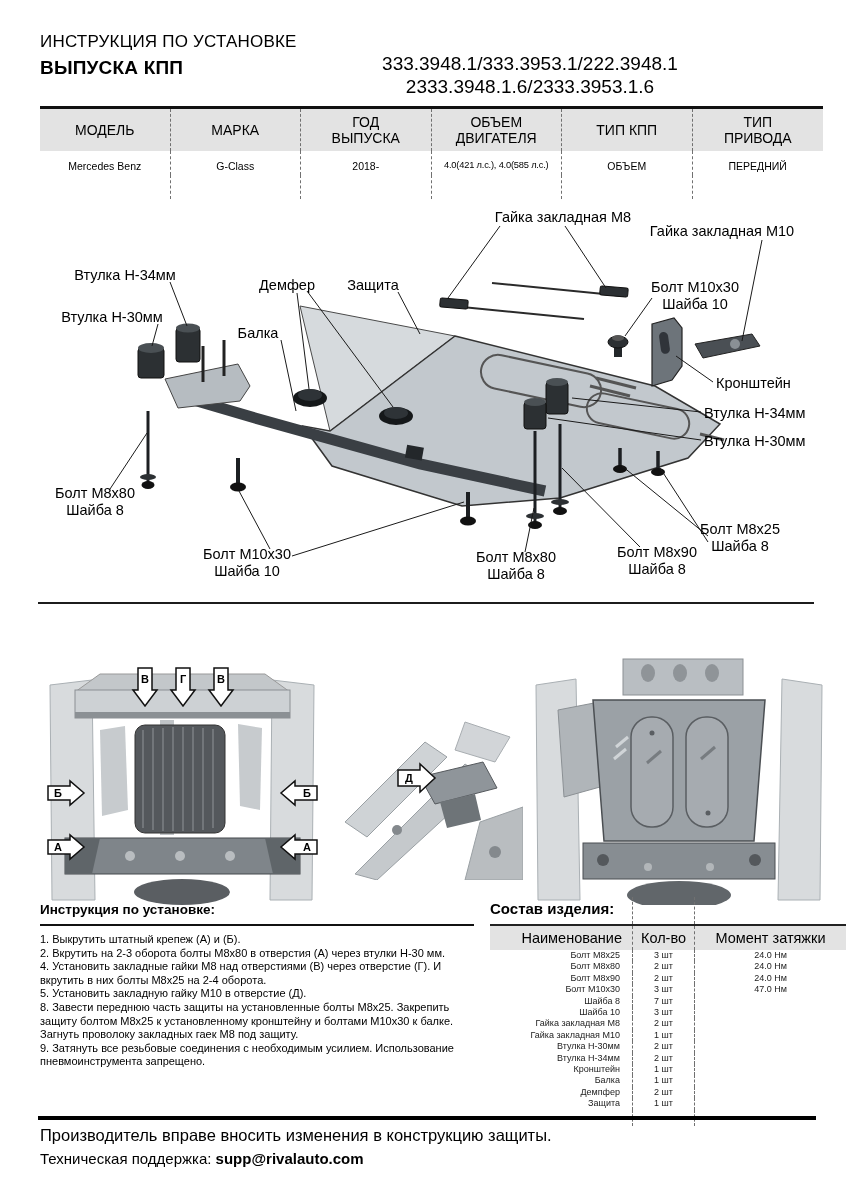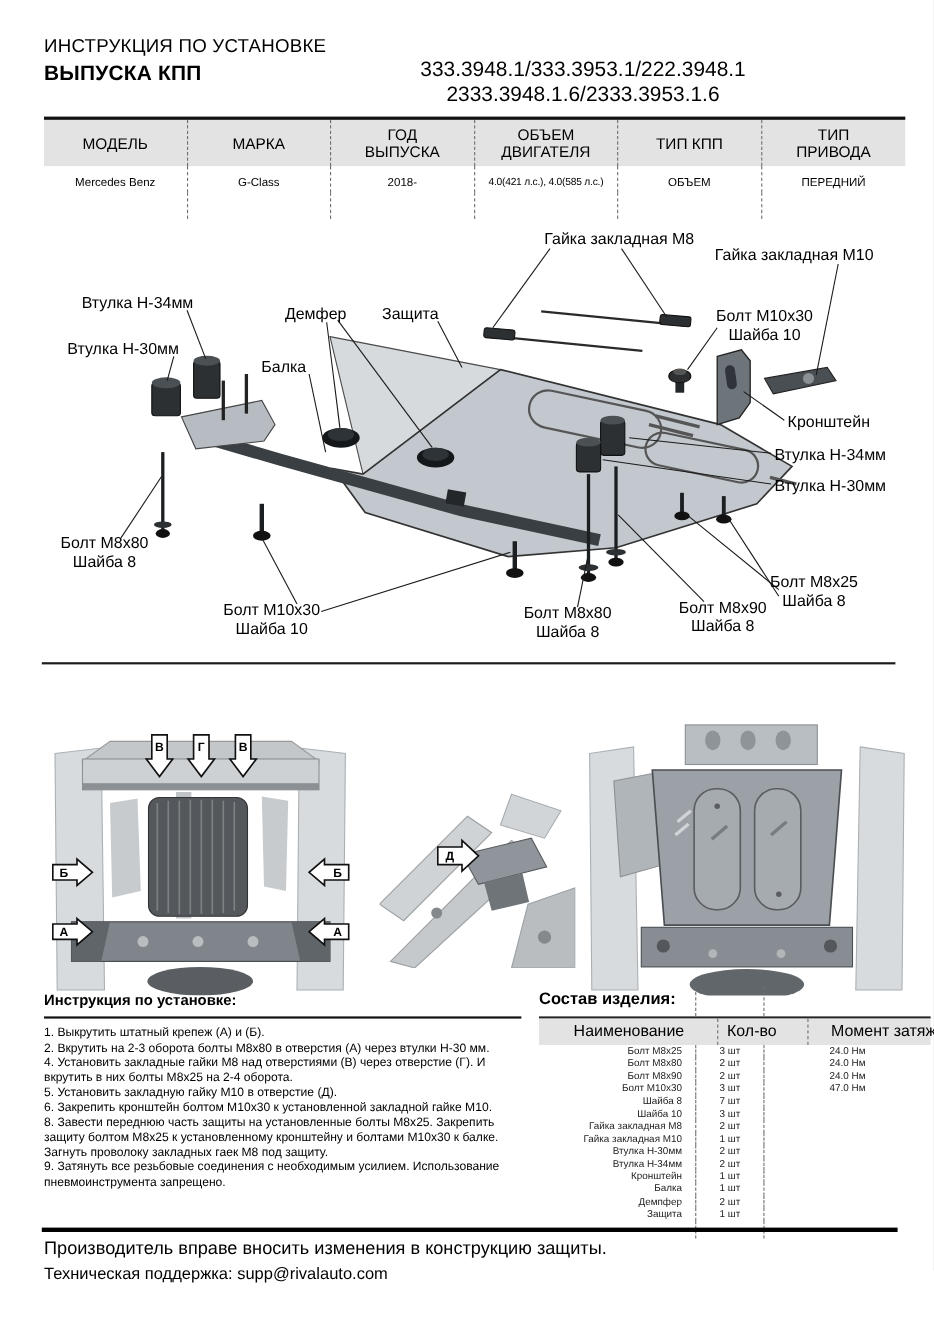--- a/index.html
+++ b/index.html
@@ -41,33 +41,33 @@
   
   .parts{position:absolute;left:490px;top:897px;width:356px;}
   .p-grid{display:grid;grid-template-columns:142px 62px 152px;}
   .p-headrow .pc{height:27px;box-sizing:border-box;}
   .p-headrow .pc2,.p-headrow .pc3,
   .p-cols .pc2,.p-cols .pc3,
   .p-row .pc2,.p-row .pc3,
   .p-tail .pc2,.p-tail .pc3{border-left:1px dashed #707070;}
   .p-heading{font-size:15px;font-weight:bold;padding-top:3px;}
   .p-line{height:2px;background:#222;}
-  .p-cols{background:#e3e3e3;gap:20px;}
+  .p-cols{background:#e3e3e3;}
   .p-cols .pc{font-size:14.5px;padding:4px 4px;box-sizing:border-box;}
   .p-cols .pc1{text-align:right;padding-right:10px;}
   .p-cols .pc2,.p-cols .pc3{text-align:center;}
   .p-row .pc{font-size:9px;line-height:11.4px;box-sizing:border-box;color:#222;}
   .p-row .pc1{text-align:right;padding-right:12px;}
   .p-row .pc2,.p-row .pc3{text-align:center;}
   .p-tail .pc{height:16px;}
   
   .foot{position:absolute;left:40px;top:1126px;}
   .foot-l1{font-size:16.5px;}
   .foot-l2{font-size:15px;margin-top:5px;}
-  .foot-l2 b{font-weight:normal;}
+  .foot-l2 b{font-weight:bold;}
 </style>
 </head>
 <body>
 
 <div class="page">
 
   <div class="hdr">
     <div class="hdr-l1">ИНСТРУКЦИЯ ПО УСТАНОВКЕ</div>
     <div class="hdr-l2">ВЫПУСКА КПП</div>
   </div>
@@ -347,21 +347,20 @@
   </svg>
 
   <div class="instr">
     <div class="instr-h">Инструкция по установке:</div>
     <div class="instr-line"></div>
     <div class="steps">
       <div class="step">1. Выкрутить штатный крепеж (А) и (Б).</div>
       <div class="step">2. Вкрутить на 2-3 оборота болты М8х80 в отверстия (А) через втулки Н-30 мм.</div>
       <div class="step">4. Установить закладные гайки М8 над отверстиями (В) через отверстие (Г). И вкрутить в них болты М8х25 на 2-4 оборота.</div>
       <div class="step">5. Установить закладную гайку М10 в отверстие (Д).</div>
-      <div class="step">6. Закрепить кронштейн болтом М10х30 к установленной закладной гайке М10.</div>
       <div class="step">8. Завести переднюю часть защиты на установленные болты М8х25. Закрепить защиту болтом М8х25 к установленному кронштейну и болтами М10х30 к балке. Загнуть проволоку закладных гаек М8 под защиту.</div>
       <div class="step">9. Затянуть все резьбовые соединения с необходимым усилием. Использование пневмоинструмента запрещено.</div>
     </div>
   </div>
 
   <div class="parts">
     <div class="p-grid p-headrow">
       <div class="pc pc1 p-heading">Состав изделия:</div>
       <div class="pc pc2"></div>
         <div class="pc pc3"></div>

